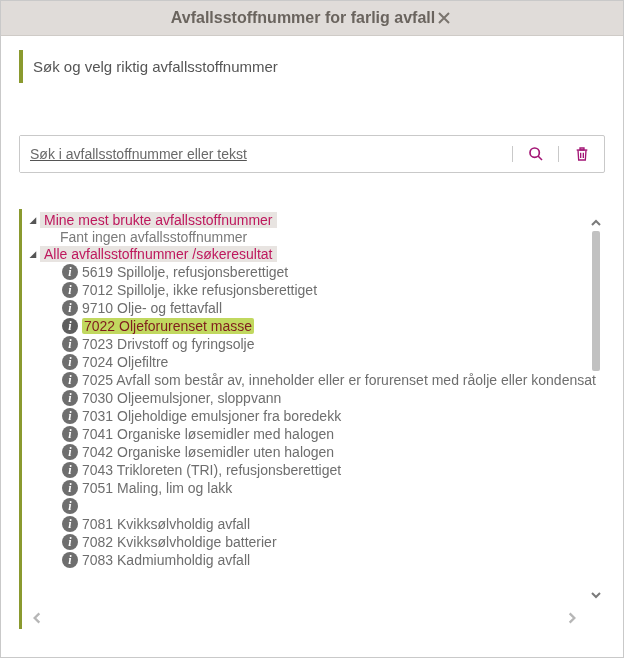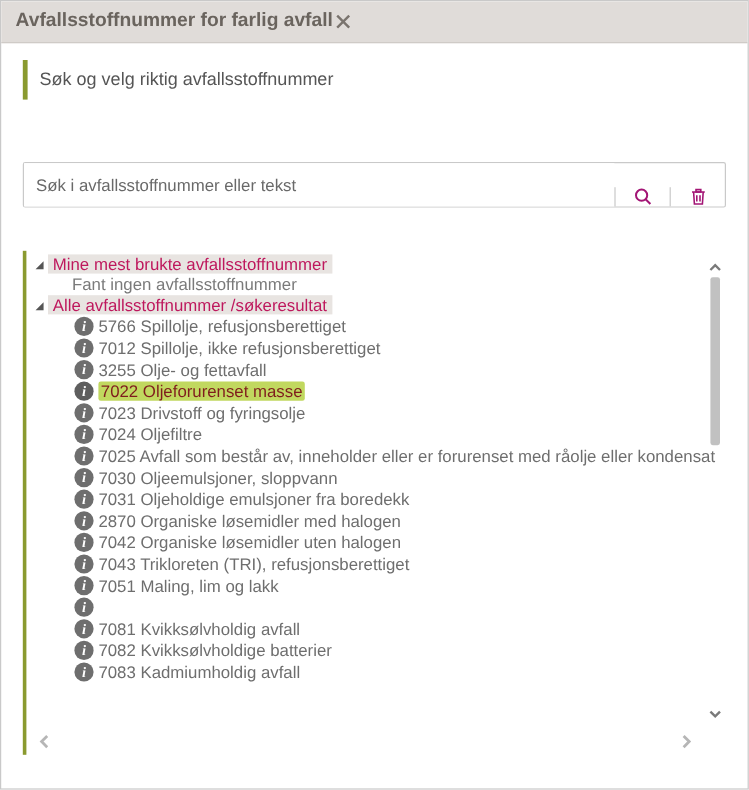--- a/index.html
+++ b/index.html
@@ -21,21 +21,21 @@
     color:var(--gray-dark);
     background:#fff;
     border:1px solid var(--gray-border);
     position:relative;
     display:flex;flex-direction:column;
   }
   
   .titlebar{
     background:var(--header-bg);
     padding:8px 12px;
-    display:flex;align-items:center;justify-content:flex-start;
+    display:flex;align-items:center;justify-content:center;
     border-bottom:1px solid #cfcbc7;
   }
   .titlebar h1{
     margin:0;font-size:16px;font-weight:600;color:#6a645e;
   }
   .close-x{
     width:18px;height:18px;display:flex;align-items:center;justify-content:center;
     color:#7a746e;cursor:pointer;font-size:14px;
   }
   .close-x svg{width:12px;height:12px;stroke:#7a746e;stroke-width:2;fill:none;}
@@ -47,23 +47,24 @@
   
   .instruction{
     border-left:4px solid var(--olive);
     padding:8px 10px;
     margin-bottom:18px;
     font-size:15px;
     color:#555;
   }
   
   .search-row{
-    display:flex;align-items:flex-end;
+    display:flex;align-items:center;
     border:1px solid var(--gray-border);
     border-radius:2px;
+    text-decoration:underline;
   }
   .search-input{
     flex:1;border:none;outline:none;
     padding:10px;font-size:14px;
     color:#333;
   }
   .search-input::placeholder{color:#696969;}
   .icon-btn{
     width:46px;display:flex;align-items:center;justify-content:center;
     border-left:1px solid var(--gray-border);
@@ -202,29 +203,29 @@
             <span class="group-label">Mine mest brukte avfallsstoffnummer</span>
           </div>
           <div class="tree-message">Fant ingen avfallsstoffnummer</div>
           <div class="tree-group-row">
             <span class="caret" style="transform: scale(0.8);">◢</span>
             <span class="group-label">Alle avfallsstoffnummer /søkeresultat</span>
           </div>
           <div class="tree-children">
             <div class="tree-leaf">
               <span class="info-ico">i</span>
-              <span class="leaf-label">5766 Spillolje, refusjonsberettiget</span>
+              <span class="leaf-label">5619 Spillolje, refusjonsberettiget</span>
             </div>
             <div class="tree-leaf">
               <span class="info-ico">i</span>
               <span class="leaf-label">7012 Spillolje, ikke refusjonsberettiget</span>
             </div>
             <div class="tree-leaf">
               <span class="info-ico">i</span>
-              <span class="leaf-label">3255 Olje- og fettavfall</span>
+              <span class="leaf-label">9710 Olje- og fettavfall</span>
             </div>
             <div class="tree-leaf selected">
               <span class="info-ico">i</span>
               <span class="leaf-label">7022 Oljeforurenset masse</span>
             </div>
             <div class="tree-leaf">
               <span class="info-ico">i</span>
               <span class="leaf-label">7023 Drivstoff og fyringsolje</span>
             </div>
             <div class="tree-leaf">
@@ -238,21 +239,21 @@
             <div class="tree-leaf">
               <span class="info-ico">i</span>
               <span class="leaf-label">7030 Oljeemulsjoner, sloppvann</span>
             </div>
             <div class="tree-leaf">
               <span class="info-ico">i</span>
               <span class="leaf-label">7031 Oljeholdige emulsjoner fra boredekk</span>
             </div>
             <div class="tree-leaf">
               <span class="info-ico">i</span>
-              <span class="leaf-label">2870 Organiske løsemidler med halogen</span>
+              <span class="leaf-label">7041 Organiske løsemidler med halogen</span>
             </div>
             <div class="tree-leaf">
               <span class="info-ico">i</span>
               <span class="leaf-label">7042 Organiske løsemidler uten halogen</span>
             </div>
             <div class="tree-leaf">
               <span class="info-ico">i</span>
               <span class="leaf-label">7043 Trikloreten (TRI), refusjonsberettiget</span>
             </div>
             <div class="tree-leaf">

